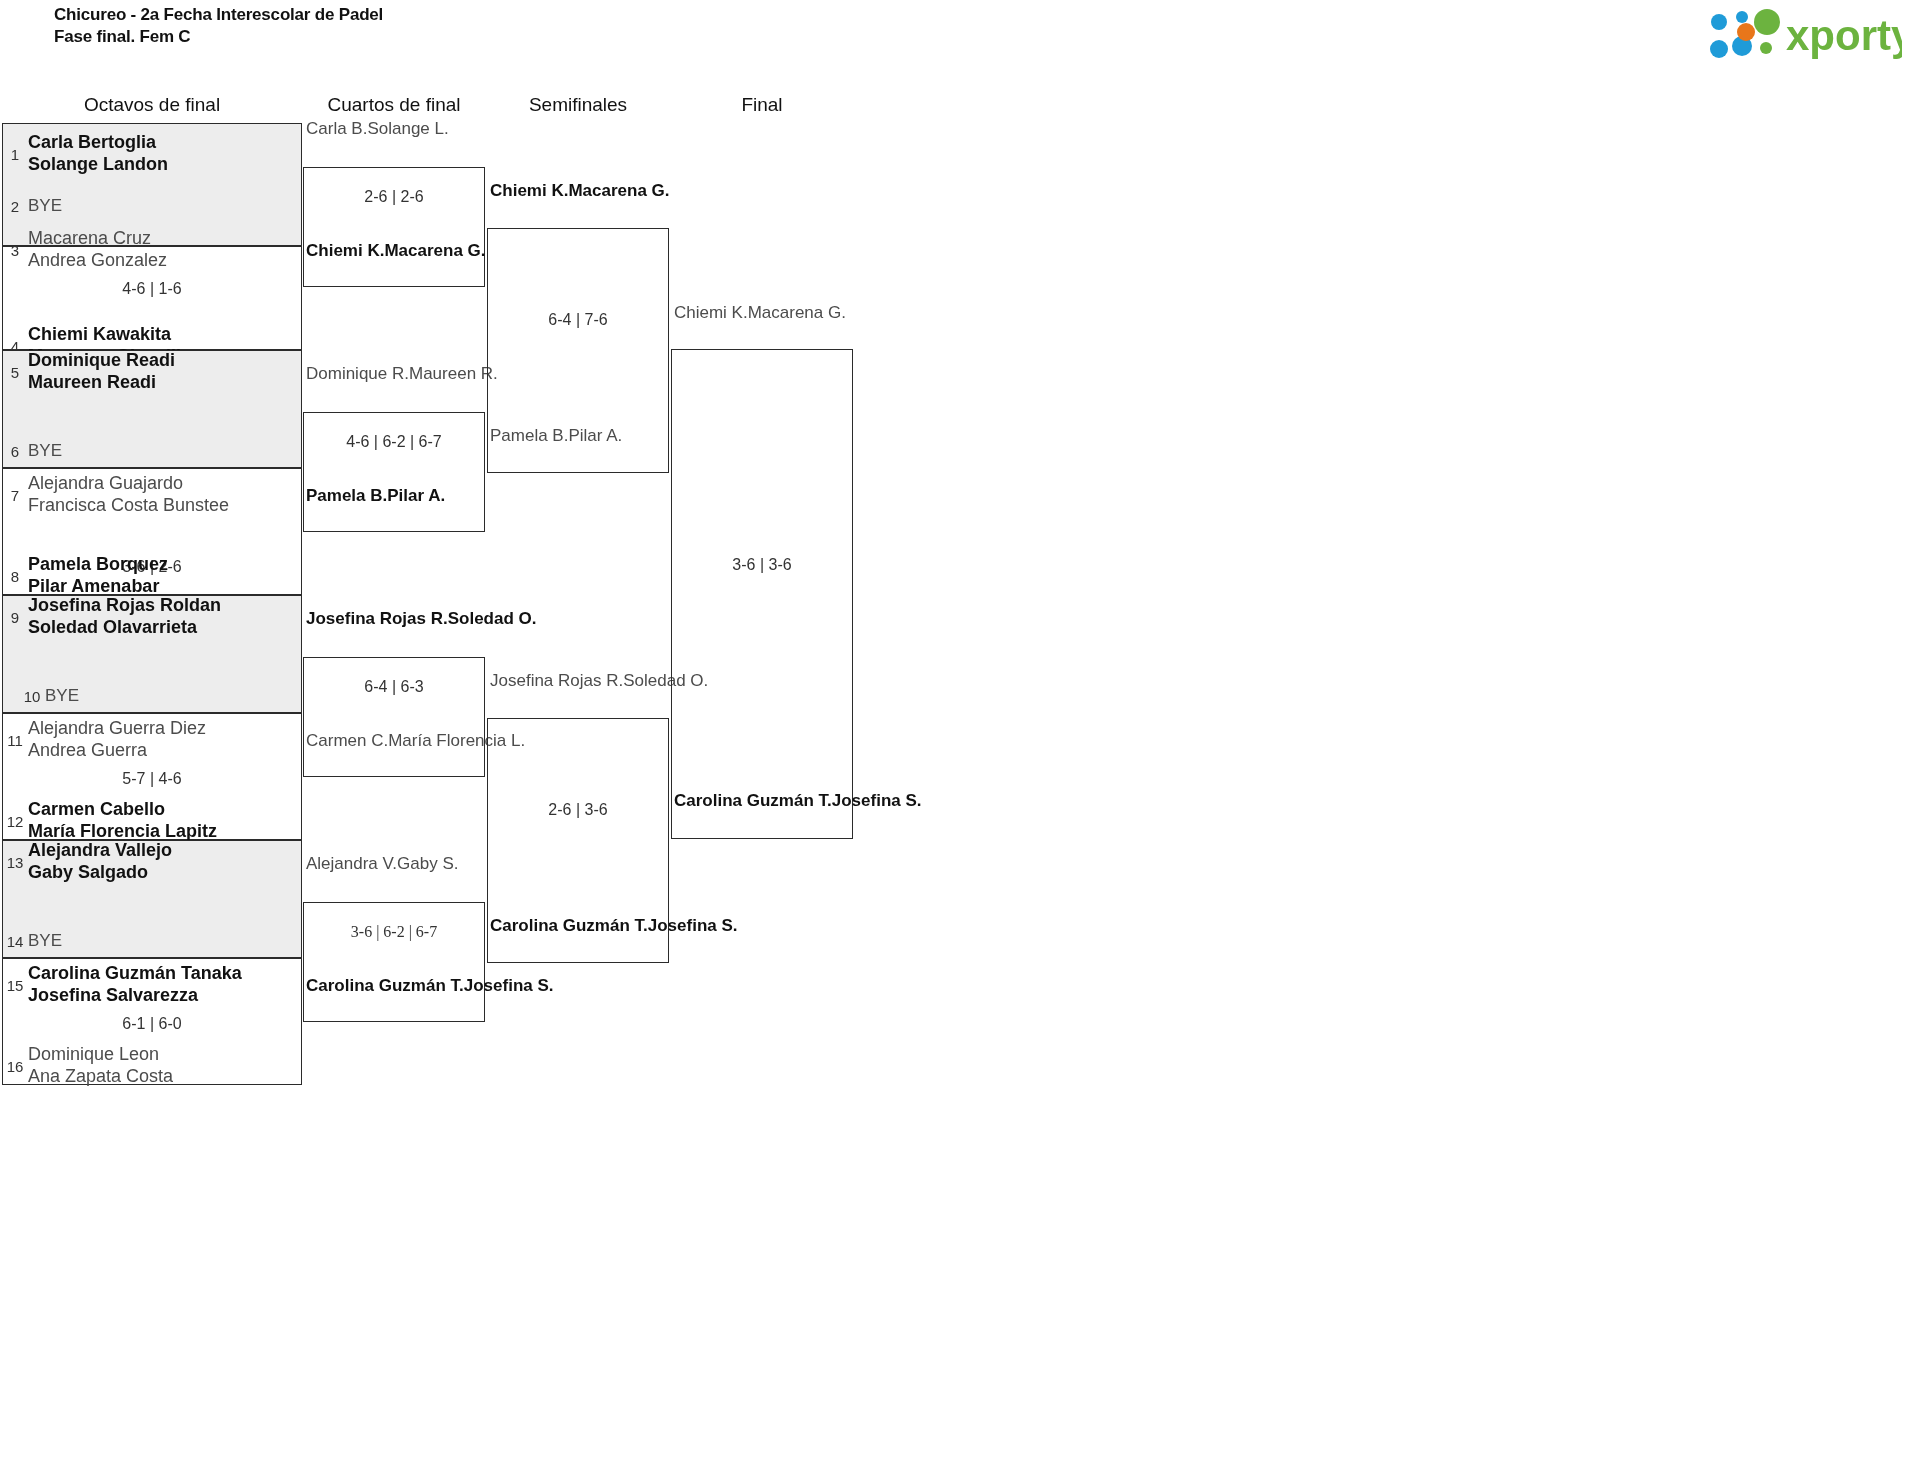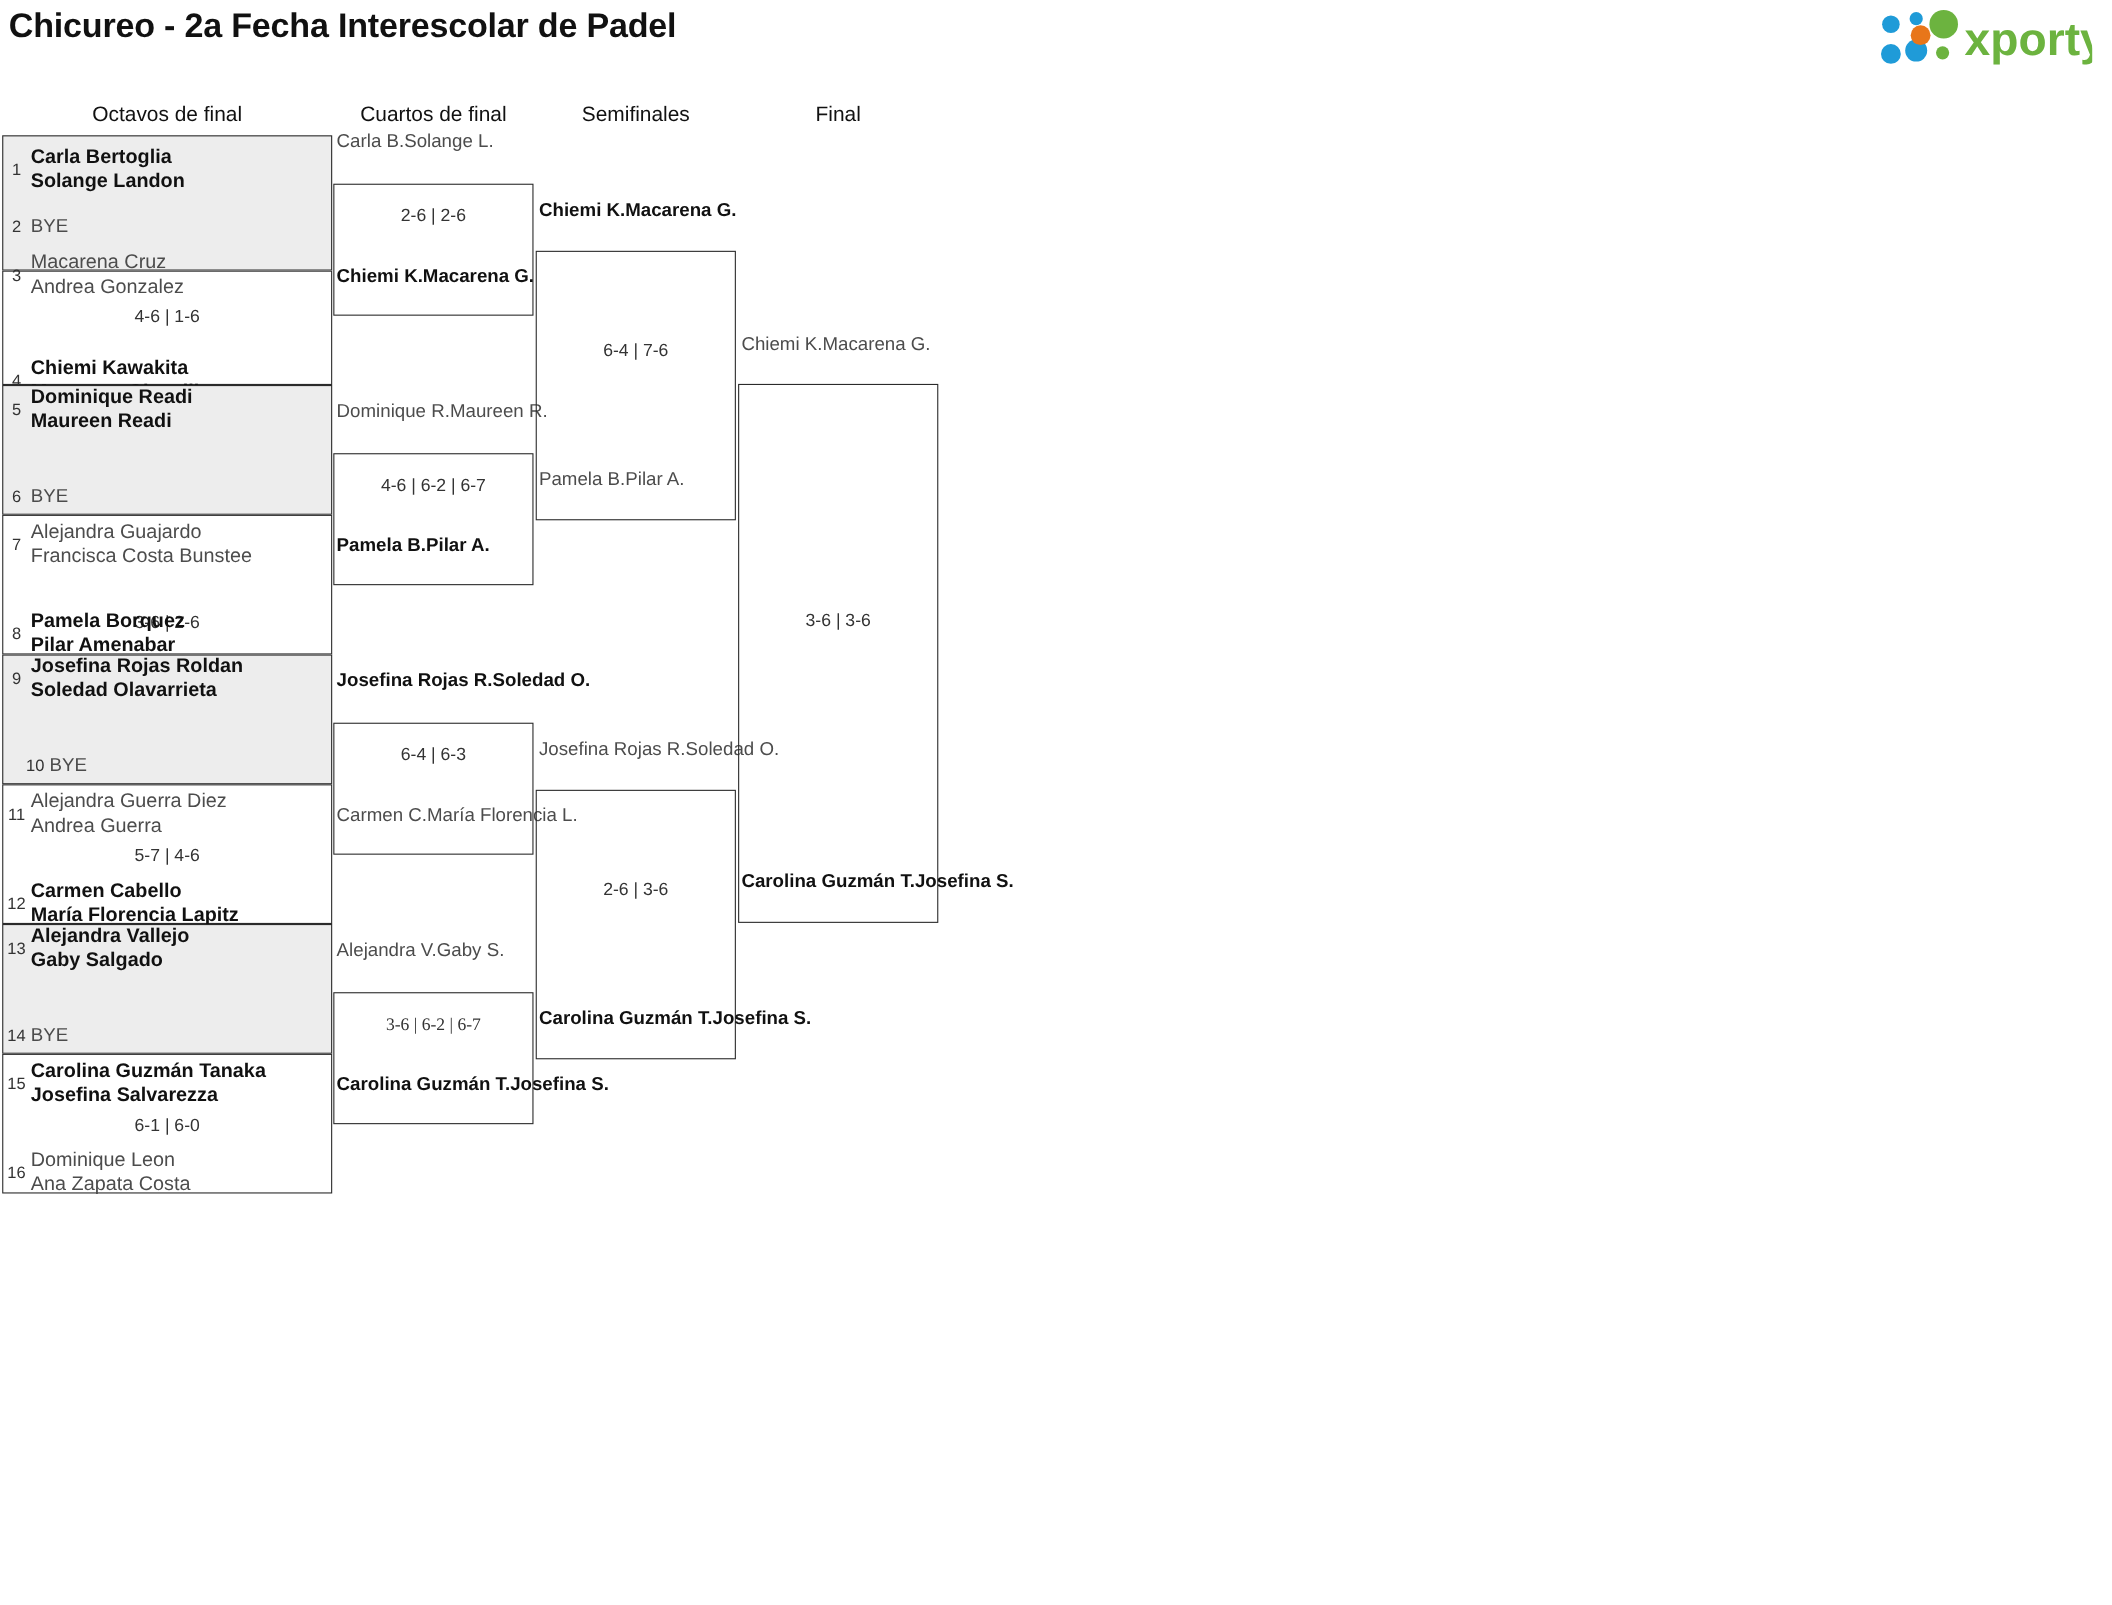--- a/index.html
+++ b/index.html
@@ -8,22 +8,22 @@
     background: #ffffff;
     font-family: "Liberation Sans", sans-serif;
     color: #1a1a1a;
     overflow: hidden;
   }
   #root { position: relative; width: 1920px; height: 1459px; }
 
   
   .title-block { position: absolute; left: 8px; top: 4px; }
   .title-line {
-    font-size: 31px; font-weight: bold; line-height: 1.28;
-    color: #111111; letter-spacing: -0.2px; white-space: nowrap;
+    font-size: 17px; font-weight: bold; line-height: 1.28;
+    color: #111111; letter-spacing: -0.2px; white-space: nowrap; margin-left: 46px;
   }
 
   .logo { position: absolute; right: 18px; top: 6px; width: 192px; height: 60px; }
   .logo svg { display: block; }
 
   
   .round-head {
     position: absolute; top: 95px;
     font-size: 19px; color: #111111; line-height: 1;
     white-space: nowrap; text-align: center;
@@ -69,20 +69,21 @@
   .adv.win span { font-weight: bold; color: #111111; }
   .adv.lose span { font-weight: normal; color: #4c4c4c; }
 </style>
 </head>
 <body>
 
 <div id="root">
 
   <div class="title-block">
     <div class="title-line">Chicureo - 2a Fecha Interescolar de Padel</div>
+    <div class="title-line">Fase final. Fem C</div>
   </div>
 
   <div class="logo">
     <svg width="192" height="60" viewBox="0 0 192 60" xmlns="http://www.w3.org/2000/svg" aria-hidden="true">
       <g>
         <circle cx="9" cy="16" r="8" fill="#1f9bd8"></circle>
         <circle cx="9" cy="43" r="9" fill="#1f9bd8"></circle>
         <circle cx="32" cy="11" r="6" fill="#1f9bd8"></circle>
         <circle cx="32" cy="40" r="10" fill="#1f9bd8"></circle>
         <circle cx="36" cy="26" r="9" fill="#e8761a"></circle>

